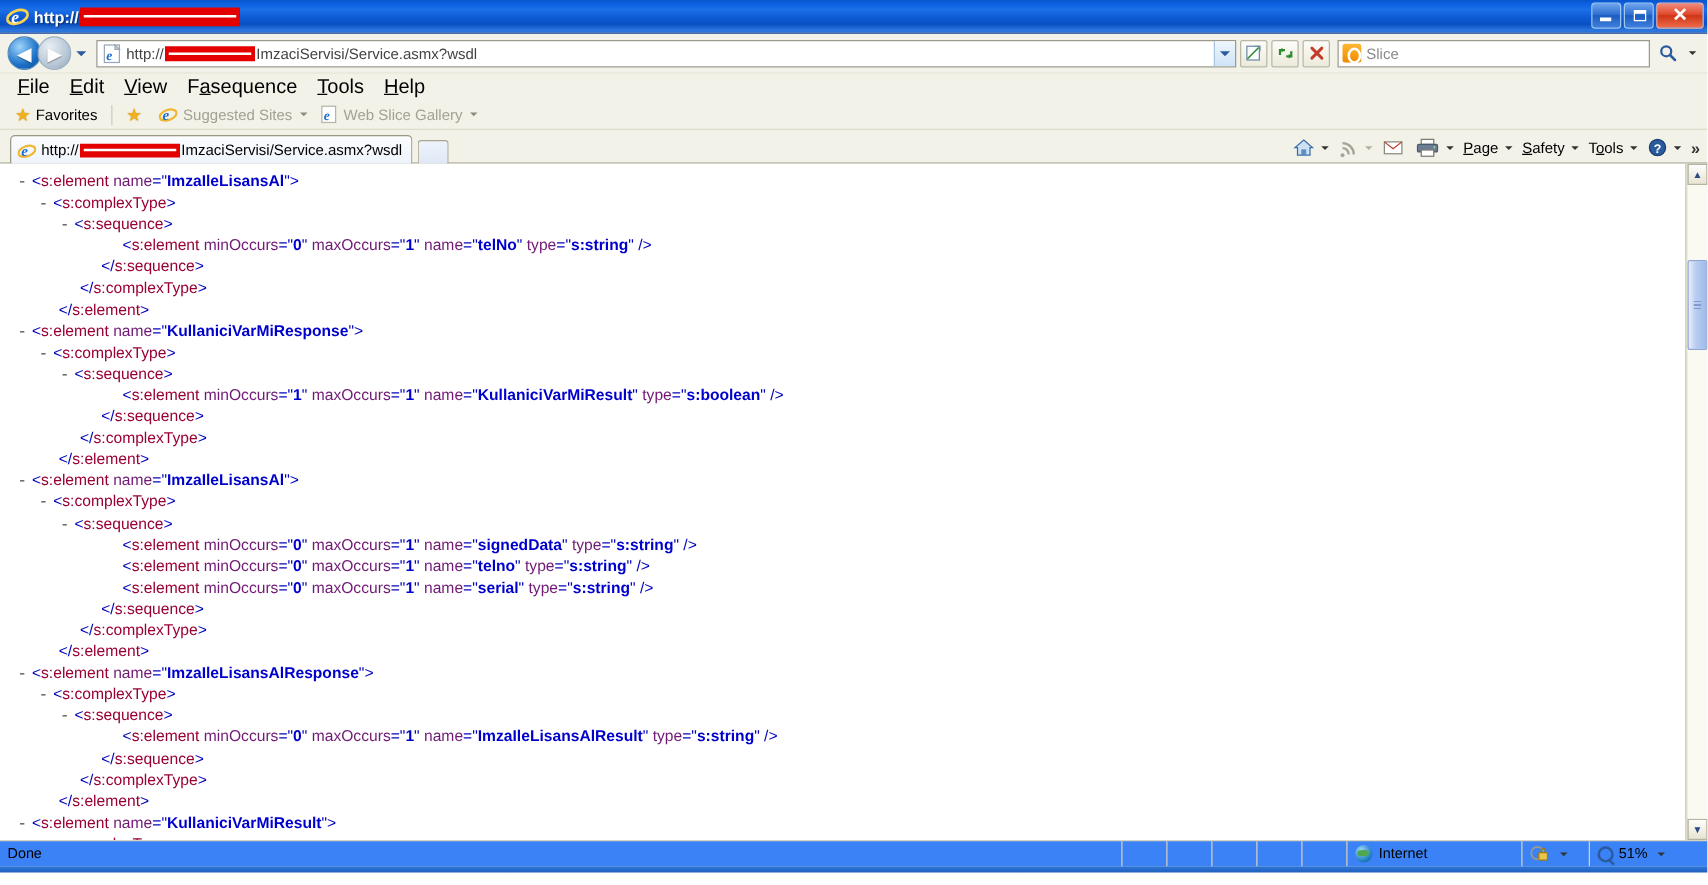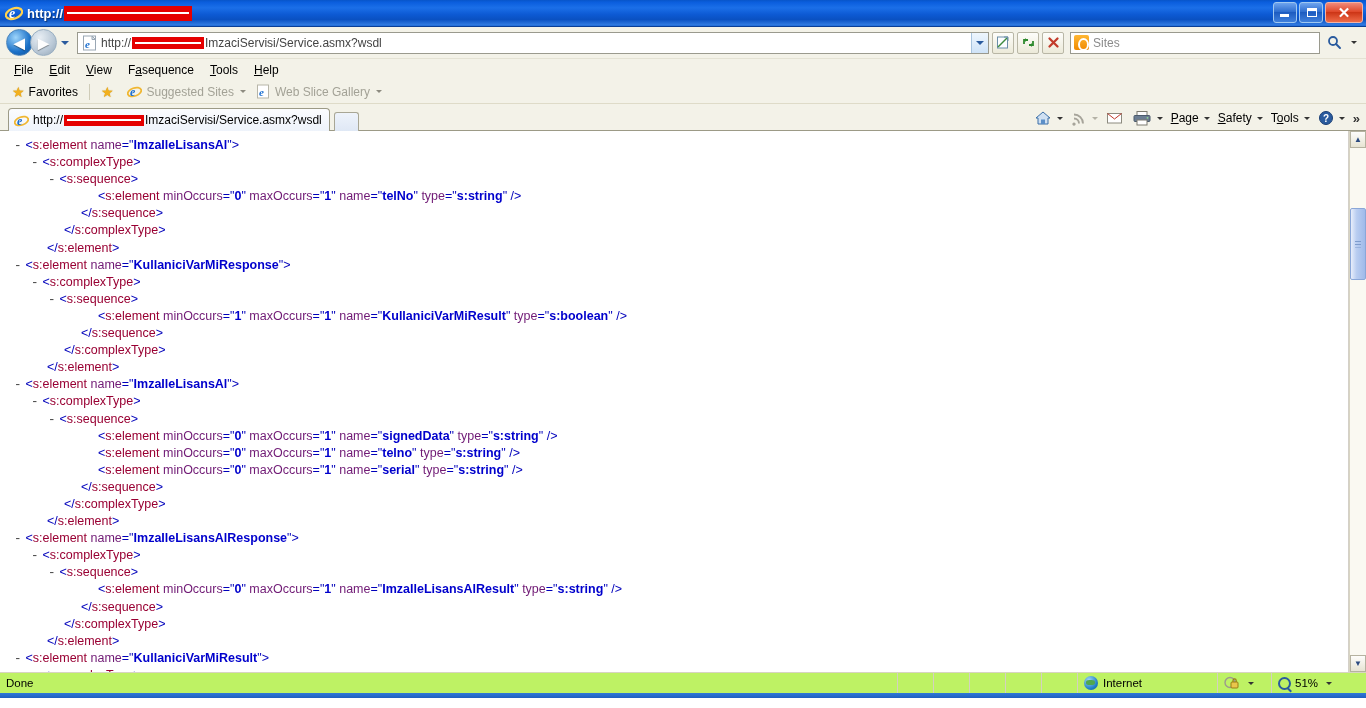--- a/index.html
+++ b/index.html
@@ -200,21 +200,21 @@
     flex: none; cursor: pointer;
     font-size: 13px; color: #2a5b9e;
   }
 
   
   .menubar {
     height: 21px;
     background: #f3f2e8;
     display: flex; align-items: center;
     padding-left: 7px;
-    font-size: 12px; color: #000;
+    font-size: 16px; color: #000;
   }
   .menuitem {
     padding: 2px 9px 2px 7px;
     cursor: pointer;
     white-space: nowrap;
   }
   .menuitem u { text-decoration: underline; }
 
   
   .favbar {
@@ -353,21 +353,21 @@
   .sb-thumb::after {
     content: "";
     position: absolute; left: 4px; right: 4px; top: 50%;
     height: 7px; transform: translateY(-50%);
     background: repeating-linear-gradient(to bottom, #7e9ccd 0 1px, transparent 1px 3px);
   }
 
   
   .statusbar {
     height: 21px;
-    background: #bef264;
+    background: #3b82f6;
     border-top: 1px solid #d8d4c2;
     display: flex; align-items: center;
     font-size: 11.5px; color: #000;
   }
   .st-cell {
     border-right: 1px solid #d4d0c0;
     height: 100%;
     display: flex; align-items: center;
     padding: 0 6px;
     white-space: nowrap;
@@ -476,21 +476,21 @@
     </svg>
   </div>
   <div class="tbbtn">
     <svg width="15" height="15" viewBox="0 0 15 15">
       <path d="M3.5 3.5 L11.5 11.5 M11.5 3.5 L3.5 11.5" stroke="#c23b2b" stroke-width="2.3" stroke-linecap="round"></path>
     </svg>
   </div>
 
   <div class="searchbox">
     <span class="bing-logo"></span>
-    <span class="search-placeholder">Sites</span>
+    <span class="search-placeholder">Slice</span>
   </div>
   <div class="searchgo">
     <svg width="15" height="15" viewBox="0 0 15 15">
       <circle cx="6" cy="6" r="4" fill="none" stroke="#2a5b9e" stroke-width="1.8"></circle>
       <path d="M9 9 L13 13" stroke="#2a5b9e" stroke-width="2" stroke-linecap="round"></path>
     </svg>
   </div>
   <div class="histdrop">
       <span class="caret sm"></span>
     </div>

